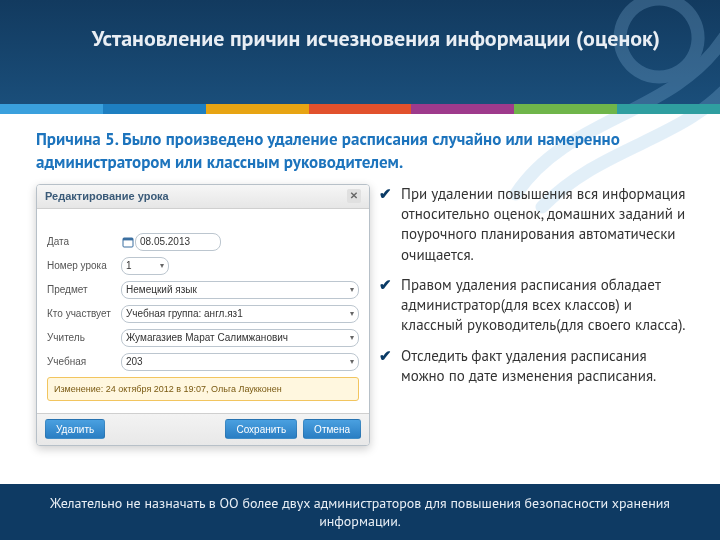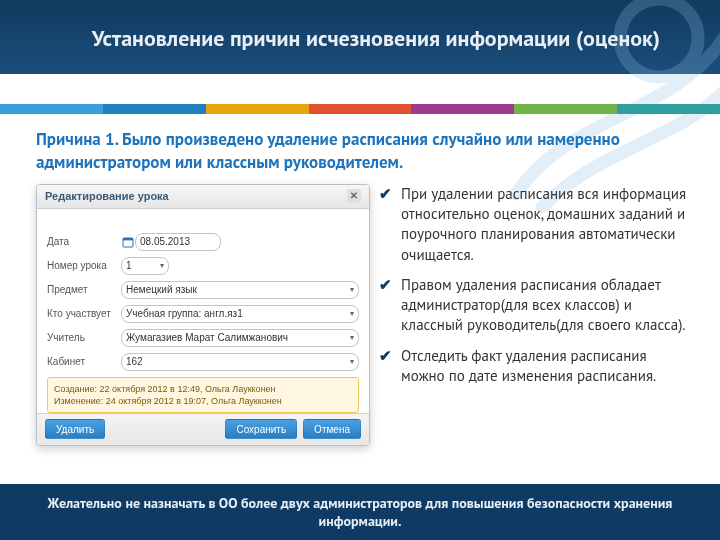--- a/index.html
+++ b/index.html
@@ -3,21 +3,21 @@
 <meta charset="utf-8">
 <style>
   * { box-sizing: border-box; margin: 0; padding: 0; }
   body {
     width: 720px; height: 540px; overflow: hidden;
     font-family: "PT Sans", "Segoe UI", Arial, sans-serif;
     background: #fff;
     position: relative;
   }
   .header {
-    width: 100%; height: 74px;
+    width: 100%; height: 104px;
     background: linear-gradient(to bottom, #123a5f 0%, #1a4e7a 100%);
     position: relative;
     color: #fff;
   }
   .swirl {
     position: absolute; right: -30px; top: -40px; width: 260px; height: 260px;
     opacity: .25;
   }
   .title {
     position: absolute; left: 60px; right: 60px; top: 24px;
@@ -98,21 +98,21 @@
   
   .bullets { flex: 1; color: #333; font-size: 15px; line-height: 1.35; }
   .bullets li { list-style: none; position: relative; padding-left: 22px; margin-bottom: 10px; }
   .bullets li::before {
     content: "✔"; position: absolute; left: 0; top: 0;
     color: #0a3b66; font-weight: 700;
   }
   .footer {
     position: absolute; left: 0; right: 0; bottom: 0; height: 56px;
     background: #0e3a63; color: #e8eef5;
-    font-size: 14px; font-weight: 700; text-align: center;
+    font-size: 14px; font-weight: 400; text-align: center;
     display: flex; align-items: center; justify-content: center;
     padding: 0 40px; line-height: 1.3;
   }
 </style>
 </head>
 <body>
 
 <div class="header">
   <svg class="swirl" viewBox="0 0 200 200">
     <g fill="none" stroke="#8fc0e6" stroke-width="10" stroke-linecap="round">
@@ -128,21 +128,21 @@
   <div style="background: rgb(58, 160, 221);"></div>
     <div style="background: rgb(30, 127, 193);"></div>
     <div style="background: rgb(231, 164, 19);"></div>
     <div style="background: rgb(225, 81, 45);"></div>
     <div style="background: rgb(158, 58, 140);"></div>
     <div style="background: rgb(111, 181, 74);"></div>
     <div style="background: rgb(47, 158, 160);"></div>
 </div>
 
 <div class="content">
-  <div class="cause">Причина 1. Было произведено удаление расписания случайно или намеренно администратором или классным руководителем.</div>
+  <div class="cause">Причина 5. Было произведено удаление расписания случайно или намеренно администратором или классным руководителем.</div>
   <div class="row2">
 
     <div class="dialog">
       <div class="dlg-head">
         <span>Редактирование урока</span>
         <span class="dlg-close">✕</span>
       </div>
       <div class="dlg-body">
         <div class="field">
           <label>Дата</label>
@@ -178,46 +178,45 @@
           </div>
         </div>
         <div class="field">
           <label>Учитель</label>
           <div class="input">
             <span>Жумагазиев Марат Салимжанович</span>
             <span class="caret">▾</span>
           </div>
         </div>
         <div class="field">
-          <label>Кабинет</label>
-          <div class="input">
-            <span>162</span>
+          <label>Учебная</label>
+          <div class="input">
+            <span>203</span>
             <span class="caret">▾</span>
           </div>
         </div>
         <div class="meta">
-          <div>Создание: 22 октября 2012 в 12:49, Ольга Лаукконен</div>
           <div>Изменение: 24 октября 2012 в 19:07, Ольга Лаукконен</div>
         </div>
       </div>
       <div class="dlg-foot">
         <div class="btn del">
             <span>Удалить</span>
           </div>
         <div class="spacer"></div>
         <div class="btn save">
             <span>Сохранить</span>
           </div>
         <div class="btn cancel">
             <span>Отмена</span>
           </div>
       </div>
     </div>
 
     <ul class="bullets">
-      <li>При удалении расписания вся информация относительно оценок, домашних заданий и поурочного планирования автоматически очищается.</li>
+      <li>При удалении повышения вся информация относительно оценок, домашних заданий и поурочного планирования автоматически очищается.</li>
       <li>Правом удаления расписания обладает администратор(для всех классов) и классный руководитель(для своего класса).</li>
       <li>Отследить факт удаления расписания можно по дате изменения расписания.</li>
     </ul>
   </div>
 </div>
 
 <div class="footer">Желательно не назначать в ОО более двух администраторов для повышения безопасности хранения информации.</div>
 
 </body></html>

